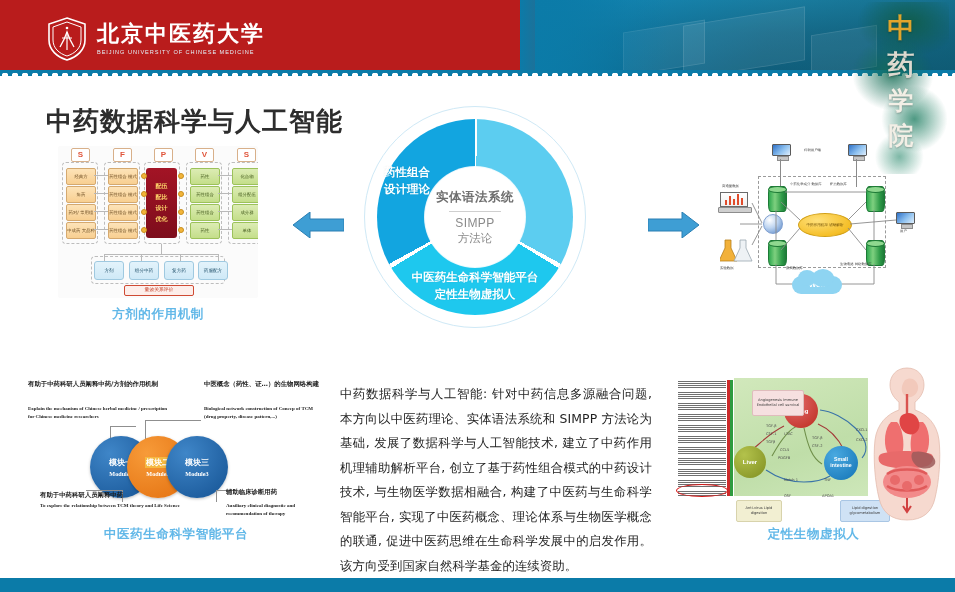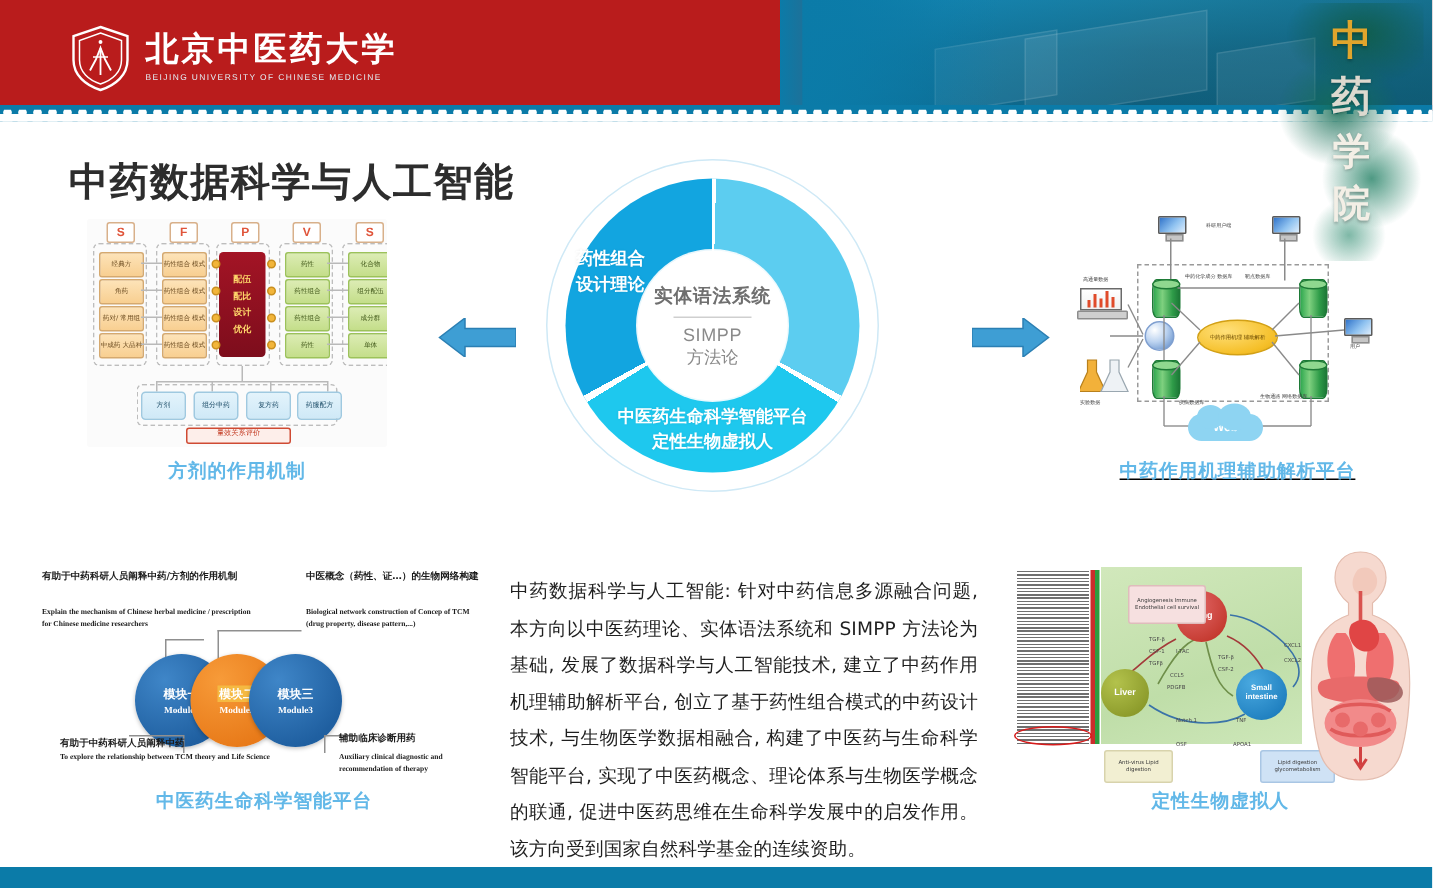--- a/index.html
+++ b/index.html
@@ -568,21 +568,20 @@
           <line x1="150" y1="84" x2="196" y2="80"></line>
           <line x1="76" y1="124" x2="76" y2="144"></line>
           <line x1="174" y1="124" x2="174" y2="144"></line>
           <line x1="76" y1="144" x2="96" y2="144"></line>
           <line x1="140" y1="144" x2="174" y2="144"></line>
         </g>
       </svg>
 
       <div class="cloud">Web</div>
     </div>
-    <div class="panel-cap" style="margin-top:6px;">中药作用机理辅助解析平台</div>
   </div>
 
   <div class="panel pC">
     <div class="pC-img">
 
       <div class="noteCN" style="left:2px;top:2px;width:140px;">有助于中药科研人员阐释中药/方剂的作用机制</div>
       <div class="noteEN" style="left:2px;top:27px;width:140px;">Explain the mechanism of Chinese herbal medicine / prescription for Chinese medicine researchers</div>
 
       <div class="noteCN" style="left:178px;top:2px;width:122px;">中医概念（药性、证…）的生物网络构建</div>
       <div class="noteEN" style="left:178px;top:27px;width:122px;">Biological network construction of Concep of TCM (drug property, disease pattern,...)</div>

